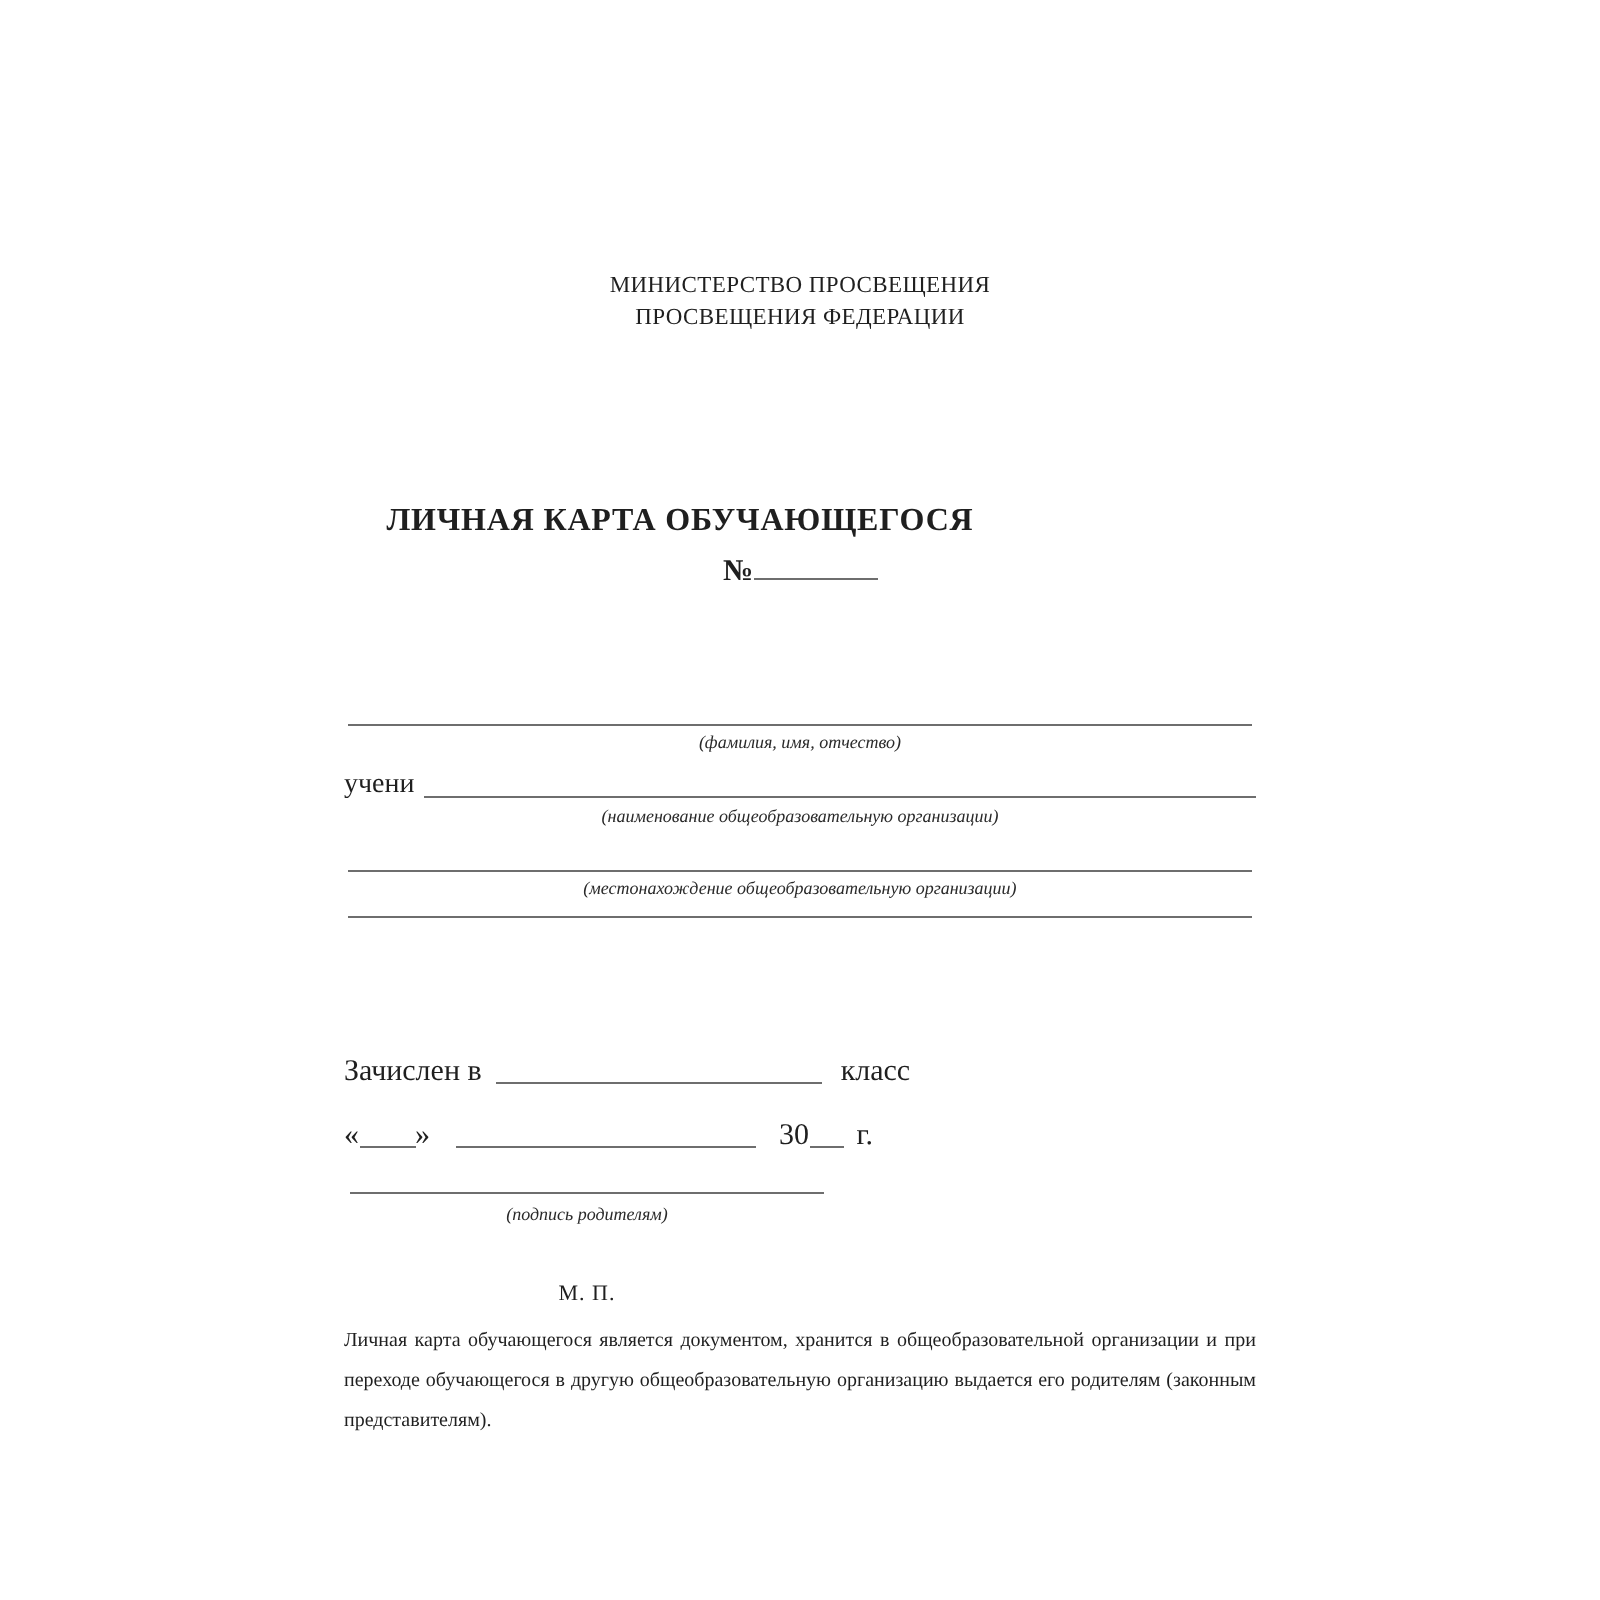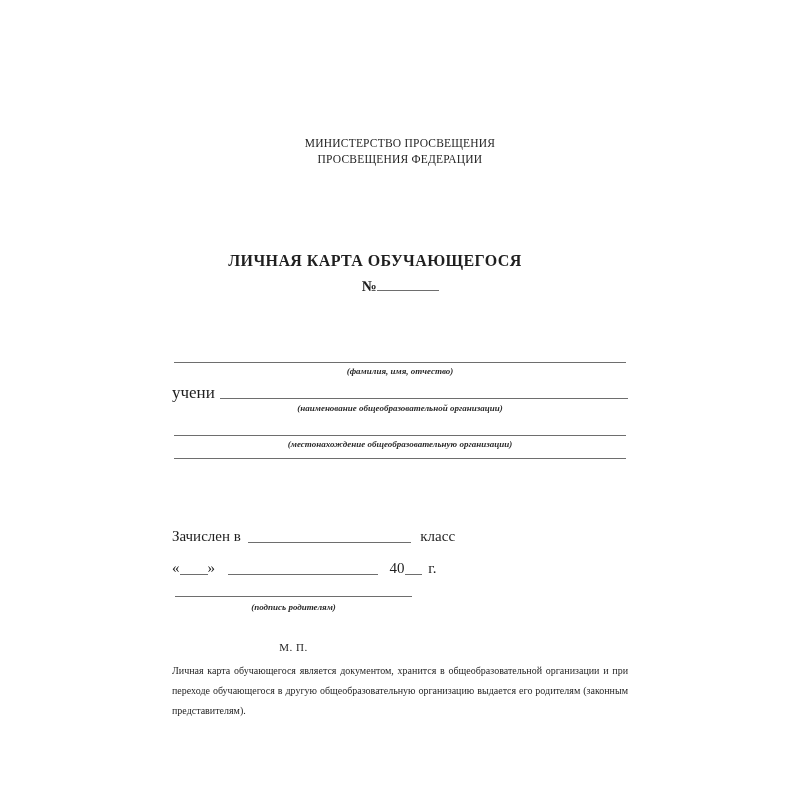--- a/index.html
+++ b/index.html
@@ -15,52 +15,52 @@
   .abs { position: absolute; }
   .centered { text-align: center; }
 
   .ministry {
     top: 135px; left: 0; width: 800px;
     font-size: 11.5px; line-height: 16px;
     letter-spacing: 0.2px;
   }
   .doc-title {
     top: 252px; left: 0; width: 680px;
-    font-size: 16px; font-weight: bold; letter-spacing: 0.4px; padding-left: 35px;
+    font-size: 16px; font-weight: bold; letter-spacing: 0.4px;
   }
   .number-row {
     top: 278px; left: 0; width: 800px;
     font-size: 15px; font-weight: bold;
     display: flex; justify-content: center; align-items: baseline;
   }
 
   .hline {
     position: absolute; height: 0;
     border-top: 1px solid #6e6e6e;
   }
   .caption {
     position: absolute;
     font-style: italic; font-size: 9px; line-height: 12px;
-    text-align: center; color: #2a2a2a; font-weight: bold;
+    text-align: center; color: #2a2a2a;
   }
 
   .bodytext { font-size: 15px; }
 
   .blank {
     display: inline-block;
     border-bottom: 1px solid #6e6e6e;
     height: 11px;
     margin-bottom: -2px;
   }
 
   .student-row {
     top: 386px; left: 172px; width: 456px; height: 14px;
     display: flex; align-items: flex-end;
   }
-  .student-row .label { font-size: 17px; line-height: 14px; }
+  .student-row .label { font-size: 14px; line-height: 14px; }
   .fill {
     flex: 1 1 auto;
     border-bottom: 1px solid #6e6e6e;
     margin-left: 5px; margin-bottom: 1px;
   }
 
   .enrolled-row { top: 528px; left: 172px; width: 456px; }
   .date-row { top: 560px; left: 172px; width: 456px; }
 
   .sig-caption { top: 601px; left: 175px; width: 237px; }
@@ -92,37 +92,37 @@
       <span class="blank" style="width:62px;"></span>
   </div>
 
   <div class="hline" style="top:362px; left:174px; width:452px;"></div>
   <div class="caption" style="top:365px; left:172px; width:456px;">(фамилия, имя, отчество)</div>
 
   <div class="abs student-row">
     <span class="label">учени</span>
     <span class="fill"></span>
   </div>
-  <div class="caption" style="top:402px; left:172px; width:456px;">(наименование общеобразовательной организации)</div>
+  <div class="caption" style="top:402px; left:172px; width:456px;">(наименование общеобразовательную организации)</div>
 
   <div class="hline" style="top:435px; left:174px; width:452px;"></div>
   <div class="caption" style="top:438px; left:172px; width:456px;">(местонахождение общеобразовательную организации)</div>
 
   <div class="hline" style="top:458px; left:174px; width:452px;"></div>
 
   <div class="abs enrolled-row bodytext">
     <span>Зачислен в</span>
     <span class="blank" style="width:163px; margin-left:3px;"></span>
     <span style="margin-left:6px;">класс</span>
   </div>
 
   <div class="abs date-row bodytext">
     <span>«</span><span class="blank" style="width:28px;"></span><span>»</span>
     <span class="blank" style="width:150px; margin-left:9px;"></span>
-    <span style="margin-left:8px;">40</span><span class="blank" style="width:17px;"></span>
+    <span style="margin-left:8px;">30</span><span class="blank" style="width:17px;"></span>
     <span style="margin-left:3px;">г.</span>
   </div>
 
   <div class="hline" style="top:596px; left:175px; width:237px;"></div>
   <div class="caption sig-caption">(подпись родителям)</div>
 
   <div class="abs stamp">М. П.</div>
 
   <div class="abs note">Личная карта обучающегося является документом, хранится в общеобразовательной организации и при переходе обучающегося в другую общеобразовательную организацию выдается его родителям (законным представителям).</div>
 

